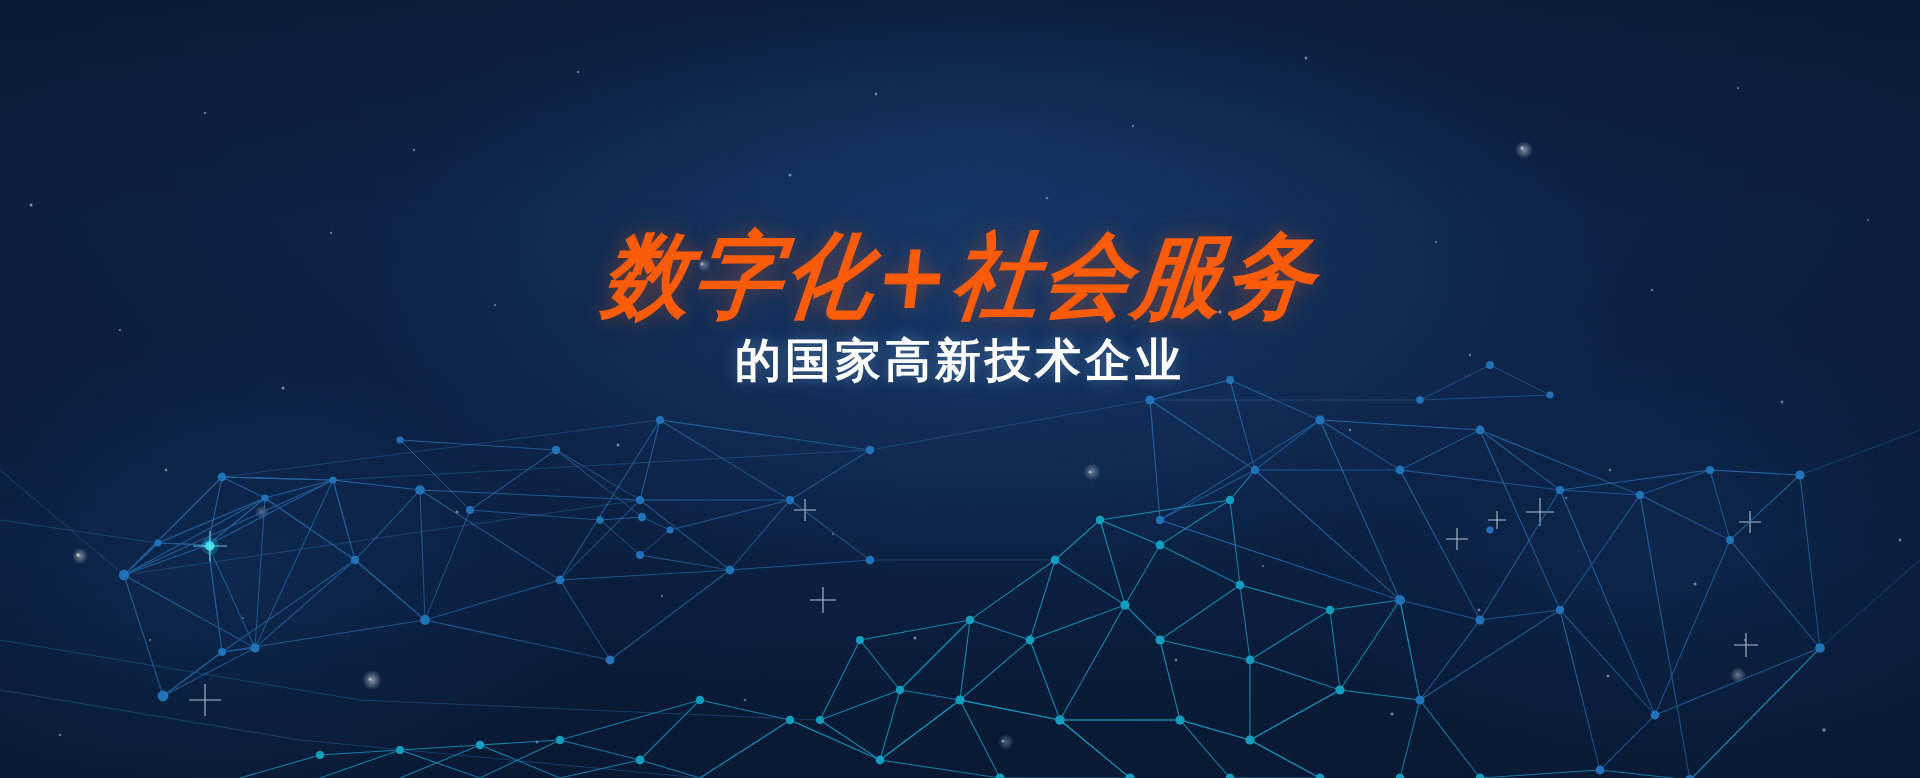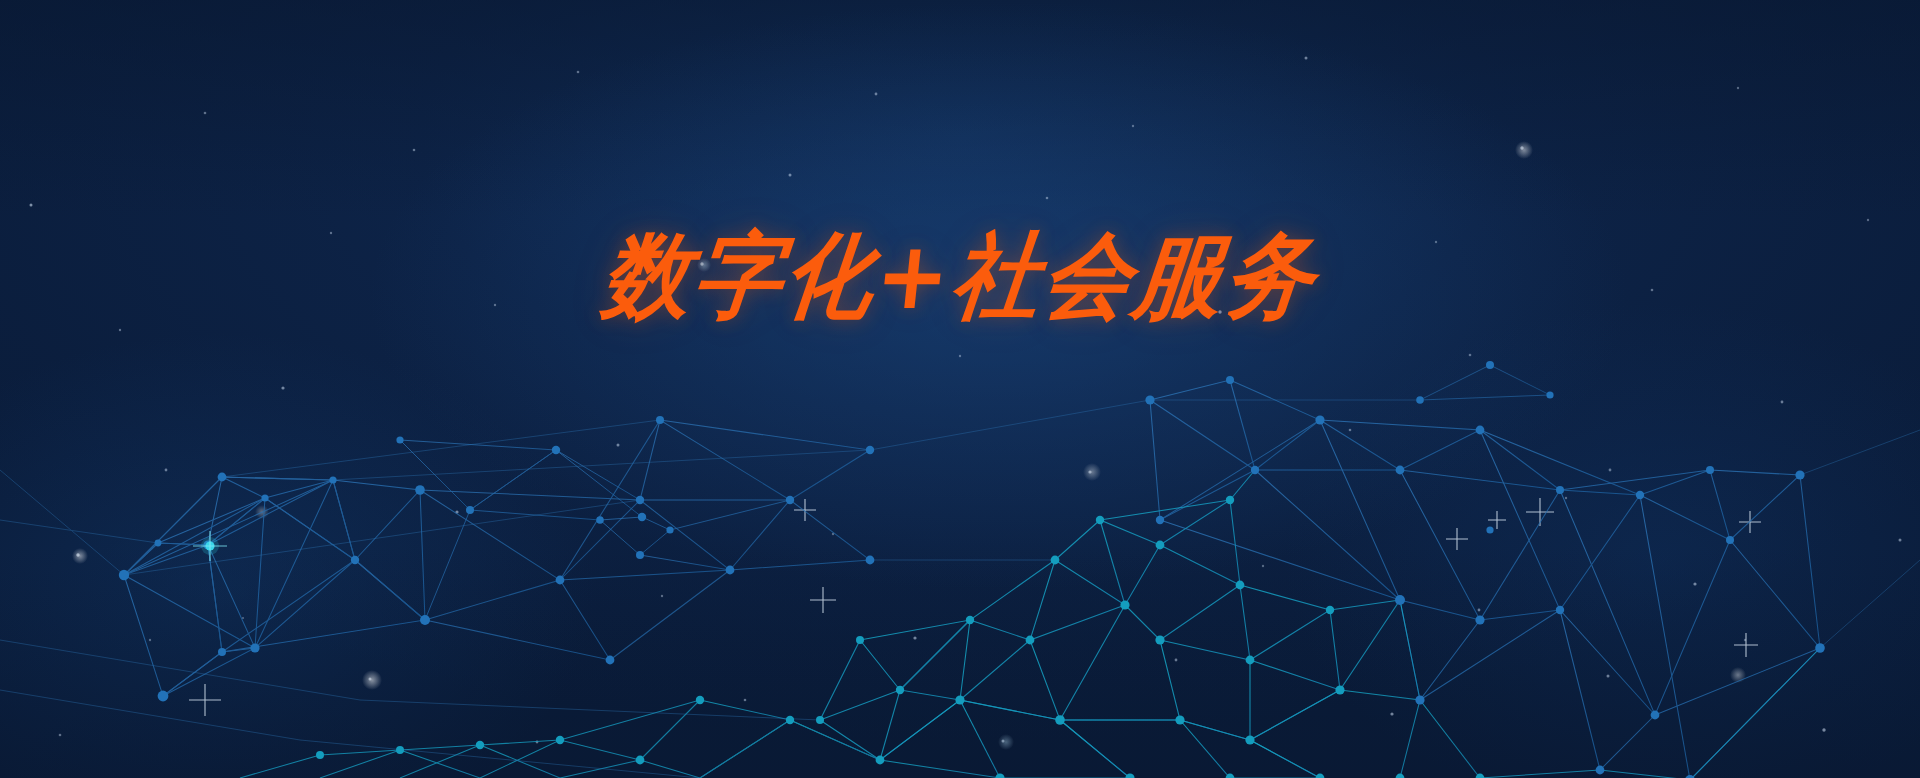--- a/index.html
+++ b/index.html
@@ -447,15 +447,16 @@
       <g>
         <circle cx="210" cy="546" r="9" fill="#28c8e0" opacity=".22"></circle>
         <circle cx="210" cy="546" r="4.6" fill="#3bd6ea"></circle>
         <path d="M210,546 l0,-15 M210,546 l0,15 M210,546 l-17,0 M210,546 l17,0" stroke="#7fe8f6" stroke-width="1.2" opacity=".8"></path>
       </g>
     </svg>
   </div>
 
   <div class="text-block">
     <div class="headline">数字化+社会服务</div>
+    <div class="subline">的国家高新技术企业</div>
   </div>
 
 </div>
 
 </body></html>

